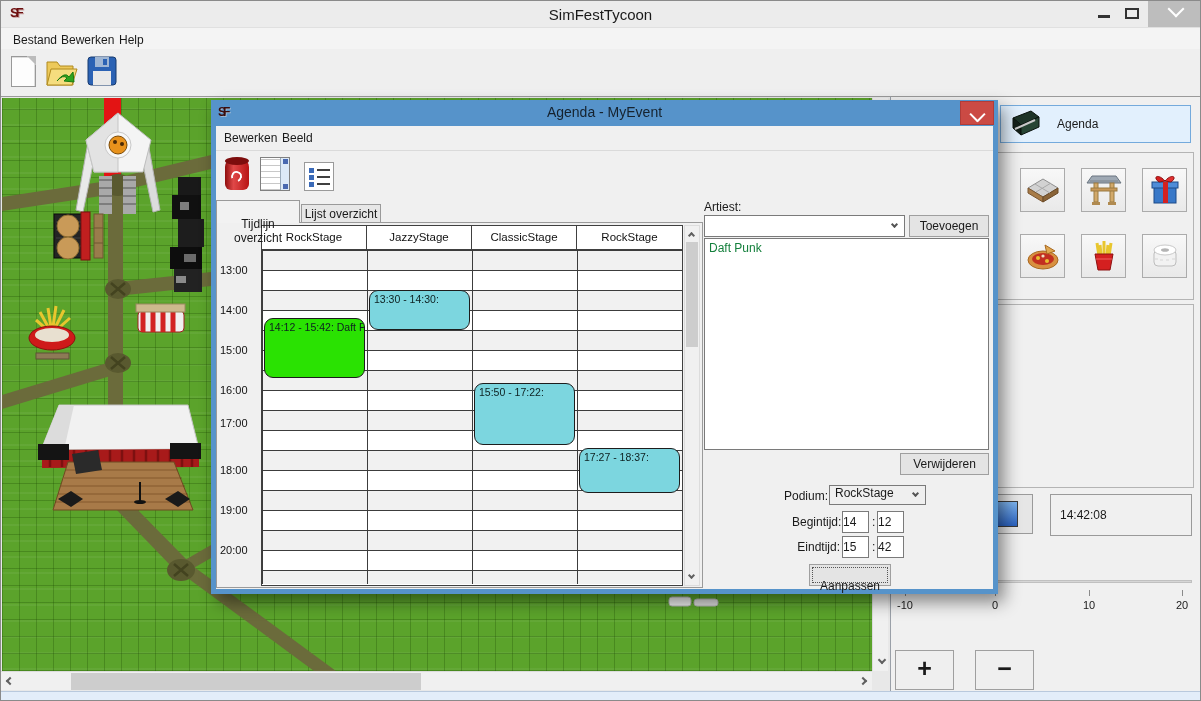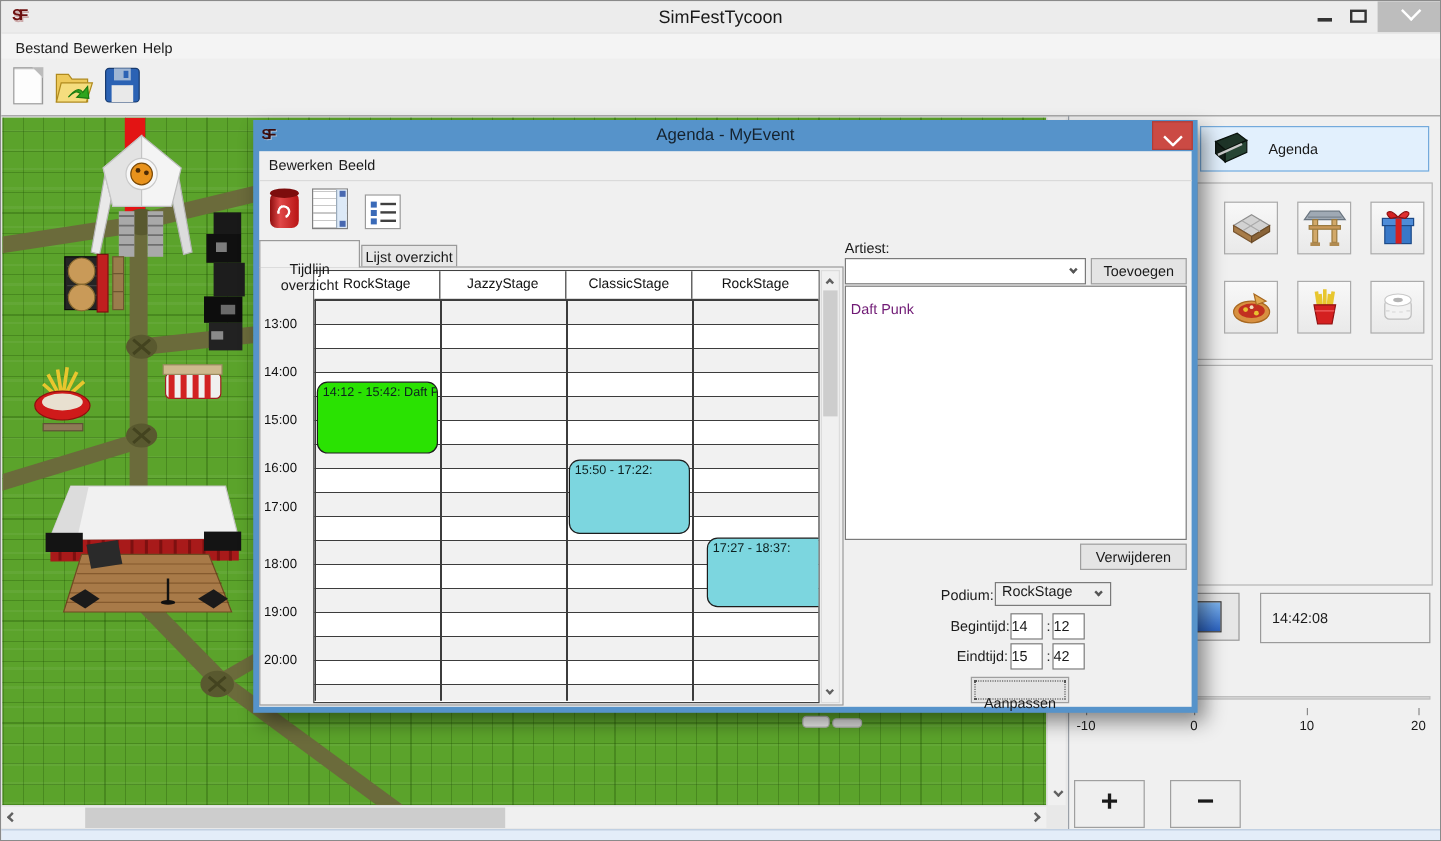--- a/index.html
+++ b/index.html
@@ -104,21 +104,21 @@
   .time-label{position:absolute;left:3px;font-size:11px;color:#111;}
   .grid-vsb{position:absolute;left:467px;top:2px;width:16px;height:361px;background:#f0f0f0;border:1px solid #dcdcdc;}
   .grid-vsb .sb-arrow{width:14px;height:15px;}
   .grid-vsb .sb-arrow .chev{left:4px;top:5px;width:5px;height:5px;}
 
   .dlg-label{position:absolute;font-size:12px;color:#1a1a1a;}
   .combo{position:absolute;background:#fff;border:1px solid #7a7a7a;font-size:12px;color:#1a1a1a;}
   .combo .chev{position:absolute;right:7px;top:6px;width:5px;height:5px;border-color:#555;}
   .btn{position:absolute;background:#e4e4e4;border:1px solid #9f9f9f;font-size:12px;color:#1a1a1a;text-align:center;}
   .listbox{position:absolute;left:488px;top:112px;width:285px;height:212px;background:#fff;border:1px solid #7a7a7a;}
-  .listbox .li{font-size:12px;color:#701a75;padding:12px 4px;}
+  .listbox .li{font-size:12px;color:#15803d;padding:2px 4px;}
   .spin{position:absolute;width:27px;height:22px;background:#fff;border:1px solid #7a7a7a;font-size:12px;color:#1a1a1a;text-align:left;padding-top:3px;}
   .focus-dotted{outline:1px dotted #555;outline-offset:-4px;}
 </style>
 </head>
 <body>
 
 <div class="app">
 
   <div class="titlebar">
     <div class="sf-logo">SF</div>
@@ -423,22 +423,23 @@
       <div class="tab-page">
         <div class="grid-table">
           <div class="grid-header">
               <div class="gh-cell">RockStage</div>
               <div class="gh-cell">JazzyStage</div>
               <div class="gh-cell">ClassicStage</div>
               <div class="gh-cell">RockStage</div>
             </div>
           <div class="grid-body">
               <div class="sched-event" style="top: 68px; height: 60px; left: 2px; background: rgb(42, 226, 2);">14:12 - 15:42: Daft Punk</div>
+              <div class="sched-event" style="top: 40px; height: 40px; left: 107px; background: rgb(124, 214, 223);">13:30 - 14:30:</div>
               <div class="sched-event" style="top: 133.333px; height: 61.3333px; left: 212px; background: rgb(124, 214, 223);">15:50 - 17:22:</div>
-              <div class="sched-event" style="top: 198px; height: 58px; left: 327px; background: rgb(124, 214, 223);">17:27 - 18:37:</div>
+              <div class="sched-event" style="top: 198px; height: 45px; left: 317px; background: rgb(124, 214, 223);">17:27 - 18:37:</div>
             </div>
         </div>
         <div></div>
         <div class="grid-vsb">
           <div class="sb-arrow" style="left:0;top:0">
               <span class="chev chev-up" style="top:7px"></span>
             </div>
           <div class="sb-thumb" style="left:1px;top:16px;width:12px;height:105px"></div>
           <div class="sb-arrow" style="left:0;top:344px">
               <span class="chev chev-down" style="top:3px"></span>

